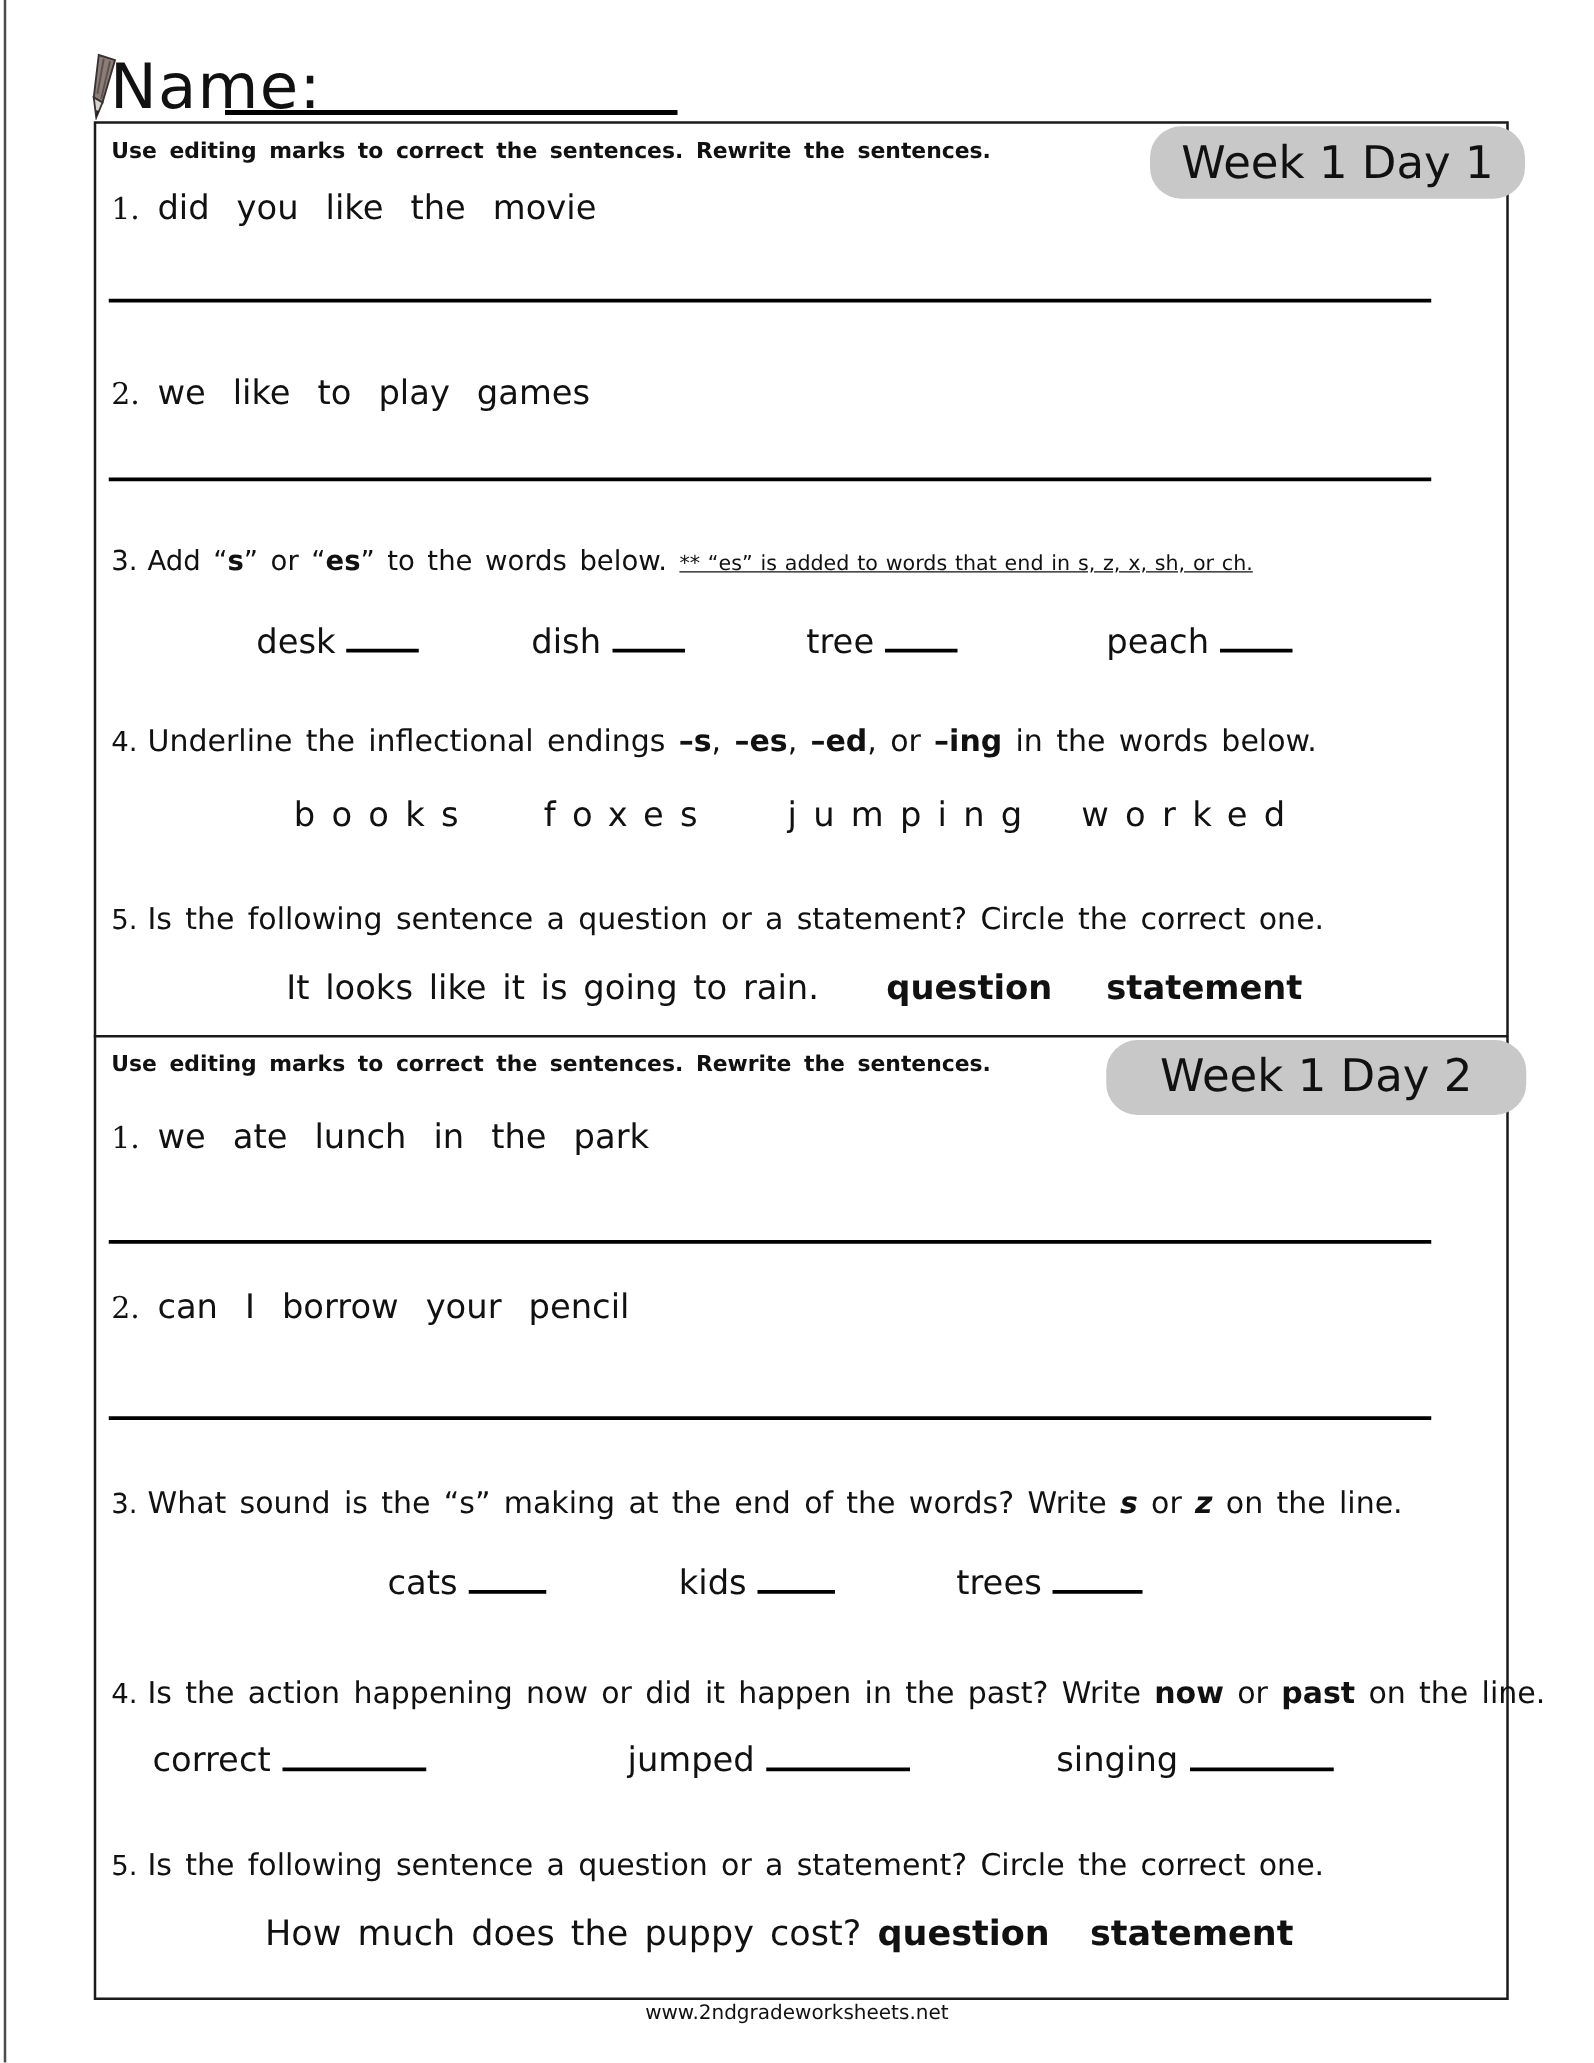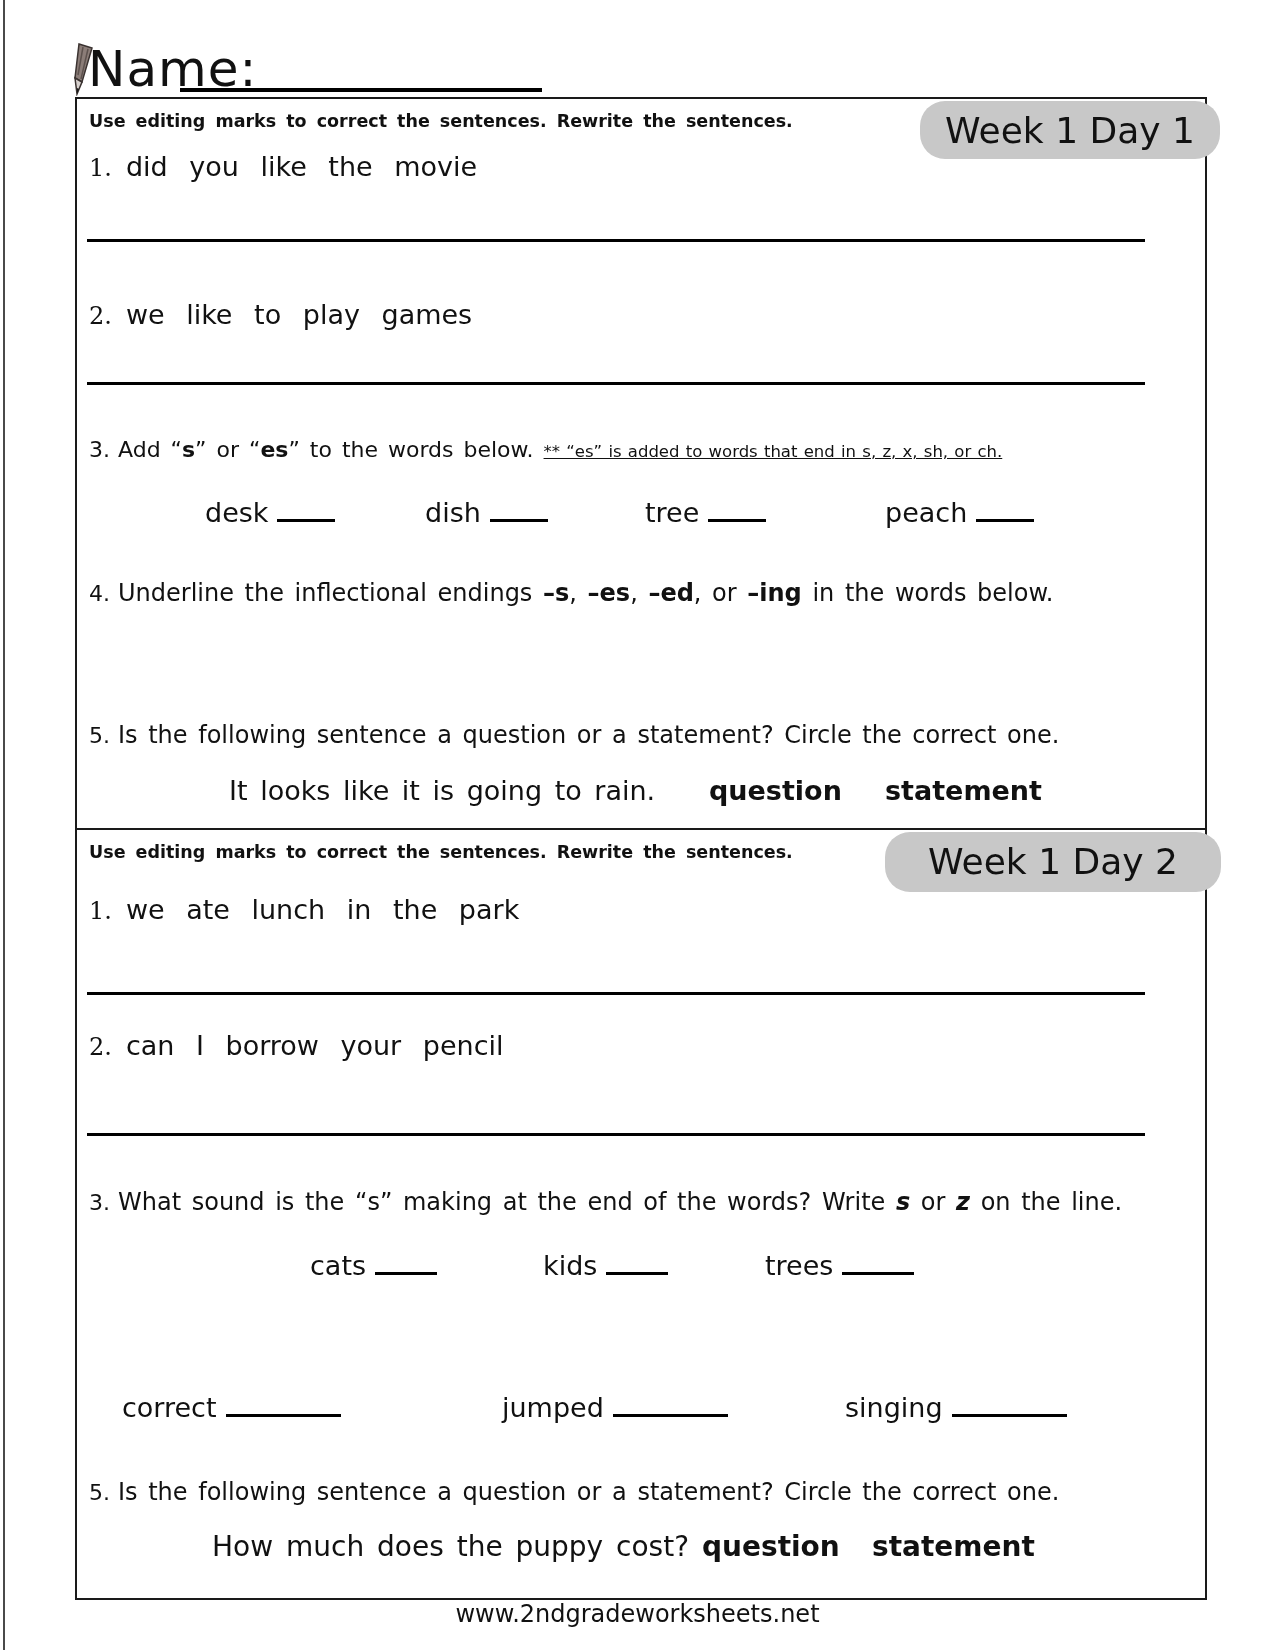--- a/index.html
+++ b/index.html
@@ -35,21 +35,21 @@
   .word-row{position:absolute;left:0;top:0;width:100%;height:40px;font-size:27px;}
   .word-row .w{position:absolute;white-space:nowrap;}
   .blank{display:inline-block;border-bottom:3px solid #000;height:24px;margin-left:9px;vertical-align:baseline;}
   .blank.b58{width:58px;} .blank.b62{width:62px;} .blank.b72{width:72px;} .blank.b115{width:115px;}
   .spread{letter-spacing:13px;}
 
   .choice-row{position:absolute;width:100%;font-size:27px;}
   .choice-row .sent{position:absolute;white-space:nowrap;word-spacing:4px;}
   .choice-row .choice{position:absolute;font-weight:bold;white-space:nowrap;}
 
-  .footer{position:absolute;left:0;top:1600px;width:100%;text-align:center;font-size:24px;}
+  .footer{position:absolute;left:0;top:1600px;width:100%;text-align:center;font-size:16px;}
   b.seg{font-weight:bold;} i.seg{font-weight:bold;font-style:italic;}
 </style>
 </head>
 <body>
 
 <div class="page-edge"></div>
 
 <svg class="pen" viewBox="0 0 30 54">
   <polygon points="9,2 22,6 12,40 5,36" fill="#8b7d78" stroke="#3a3230" stroke-width="1.5"></polygon>
   <line x1="13" y1="5" x2="8" y2="33" stroke="#5d524e" stroke-width="1.5"></line>
@@ -80,20 +80,26 @@
   <div class="word-row" style="top:396px;">
     <span class="w" style="left:128px;"><span>desk</span><span class="blank b58"></span></span>
     <span class="w" style="left:348px;"><span>dish</span><span class="blank b58"></span></span>
     <span class="w" style="left:568px;"><span>tree</span><span class="blank b58"></span></span>
     <span class="w" style="left:808px;"><span>peach</span><span class="blank b58"></span></span>
   </div>
 
   <div class="item small" style="left:12px;top:480px;font-size:24px;">
     <span class="num">4.</span><span><span>Underline the inflectional endings </span><b class="seg">–s</b><span>, </span><b class="seg">–es</b><span>, </span><b class="seg">–ed</b><span>, or </span><b class="seg">–ing</b><span> in the words below.</span></span>
   </div>
+  <div class="word-row" style="top:538px;">
+    <span class="w spread" style="left:158px;">books</span>
+    <span class="w spread" style="left:358px;">foxes</span>
+    <span class="w spread" style="left:553px;">jumping</span>
+    <span class="w spread" style="left:788px;">worked</span>
+  </div>
 
   <div class="item small" style="left:12px;top:622px;font-size:24px;">
     <span class="num">5.</span><span>Is the following sentence a question or a statement?   Circle the correct one.</span>
   </div>
   <div class="choice-row" style="top:676px;">
     <span class="sent" style="left:152px;">It looks like it is going to rain.</span>
     <span class="choice" style="left:632px;">question</span>
     <span class="choice" style="left:808px;">statement</span>
   </div>
 </div>
@@ -114,20 +120,23 @@
 
   <div class="item small" style="left:12px;top:358px;font-size:24px;">
     <span class="num">3.</span><span><span>What sound is the “s” making at the end of the words?  Write </span><i class="seg">s</i><span> or </span><i class="seg">z</i><span> on the line.</span></span>
   </div>
   <div class="word-row" style="top:418px;">
     <span class="w" style="left:233px;"><span>cats</span><span class="blank b62"></span></span>
     <span class="w" style="left:466px;"><span>kids</span><span class="blank b62"></span></span>
     <span class="w" style="left:688px;"><span>trees</span><span class="blank b72"></span></span>
   </div>
 
+  <div class="item small" style="left:12px;top:510px;font-size:24px;">
+    <span class="num">4.</span><span><span>Is the action happening now or did it happen in the past?  Write </span><b class="seg">now</b><span> or </span><b class="seg">past</b><span> on the line.</span></span>
+  </div>
   <div class="word-row" style="top:560px;">
     <span class="w" style="left:45px;"><span>correct</span><span class="blank b115"></span></span>
     <span class="w" style="left:425px;"><span>jumped</span><span class="blank b115"></span></span>
     <span class="w" style="left:768px;"><span>singing</span><span class="blank b115"></span></span>
   </div>
 
   <div class="item small" style="left:12px;top:648px;font-size:24px;">
     <span class="num">5.</span><span>Is the following sentence a question or a statement?   Circle the correct one.</span>
   </div>
   <div class="choice-row" style="top:700px;font-size:28px;">

